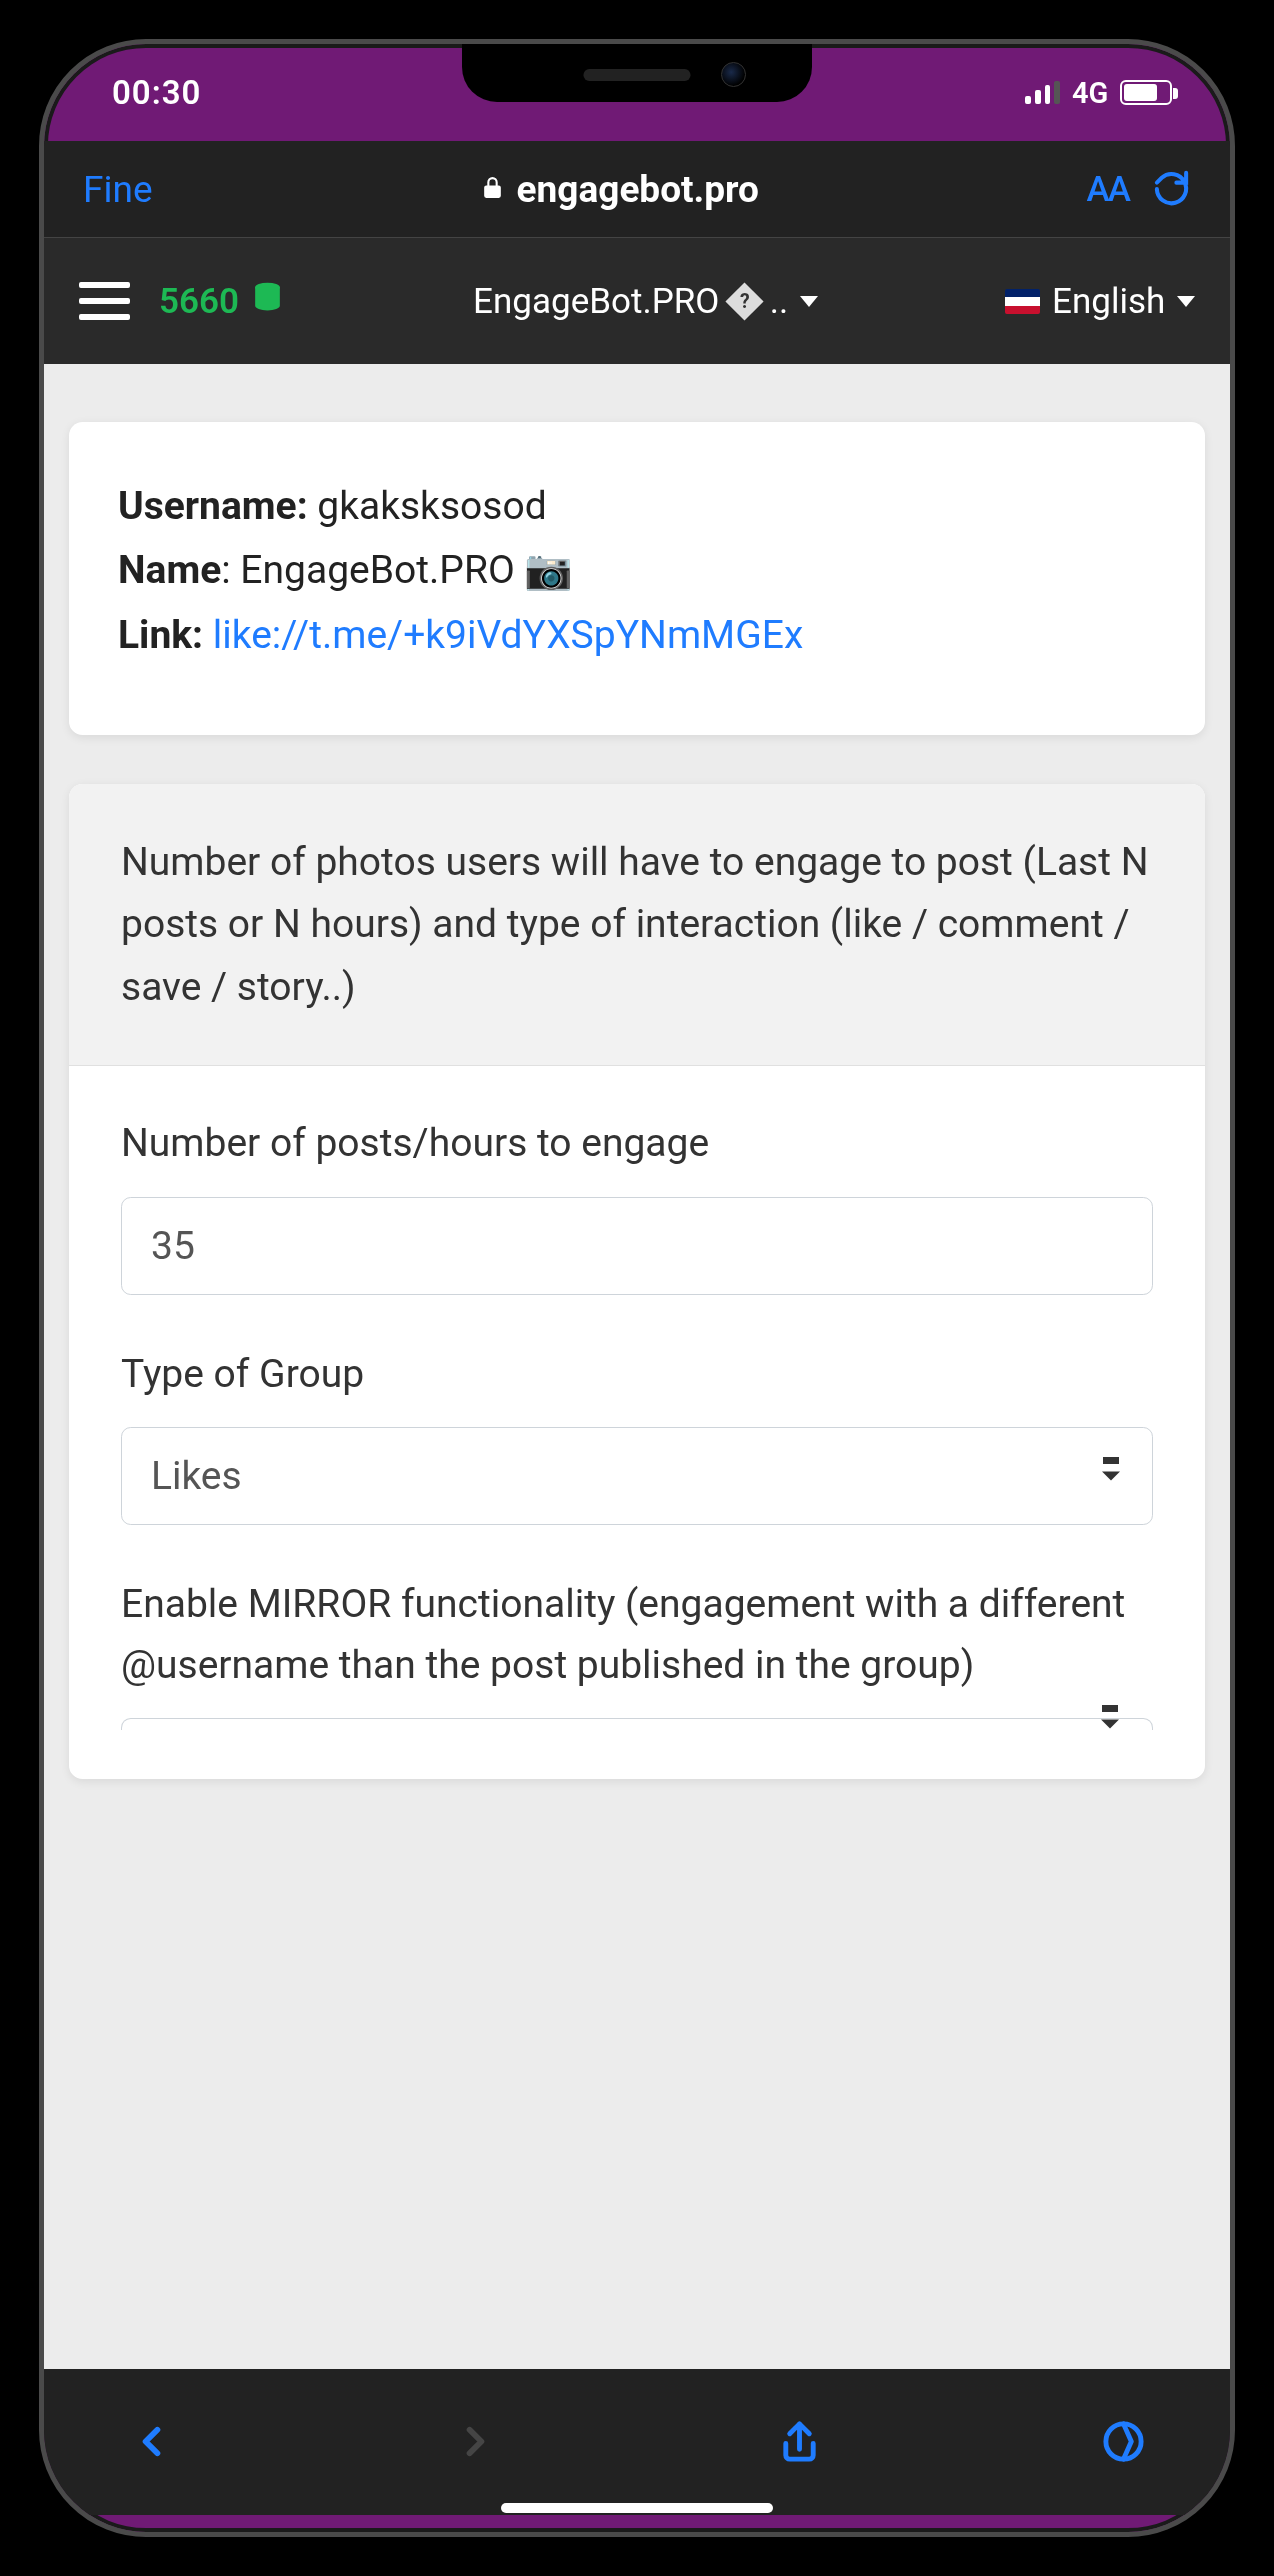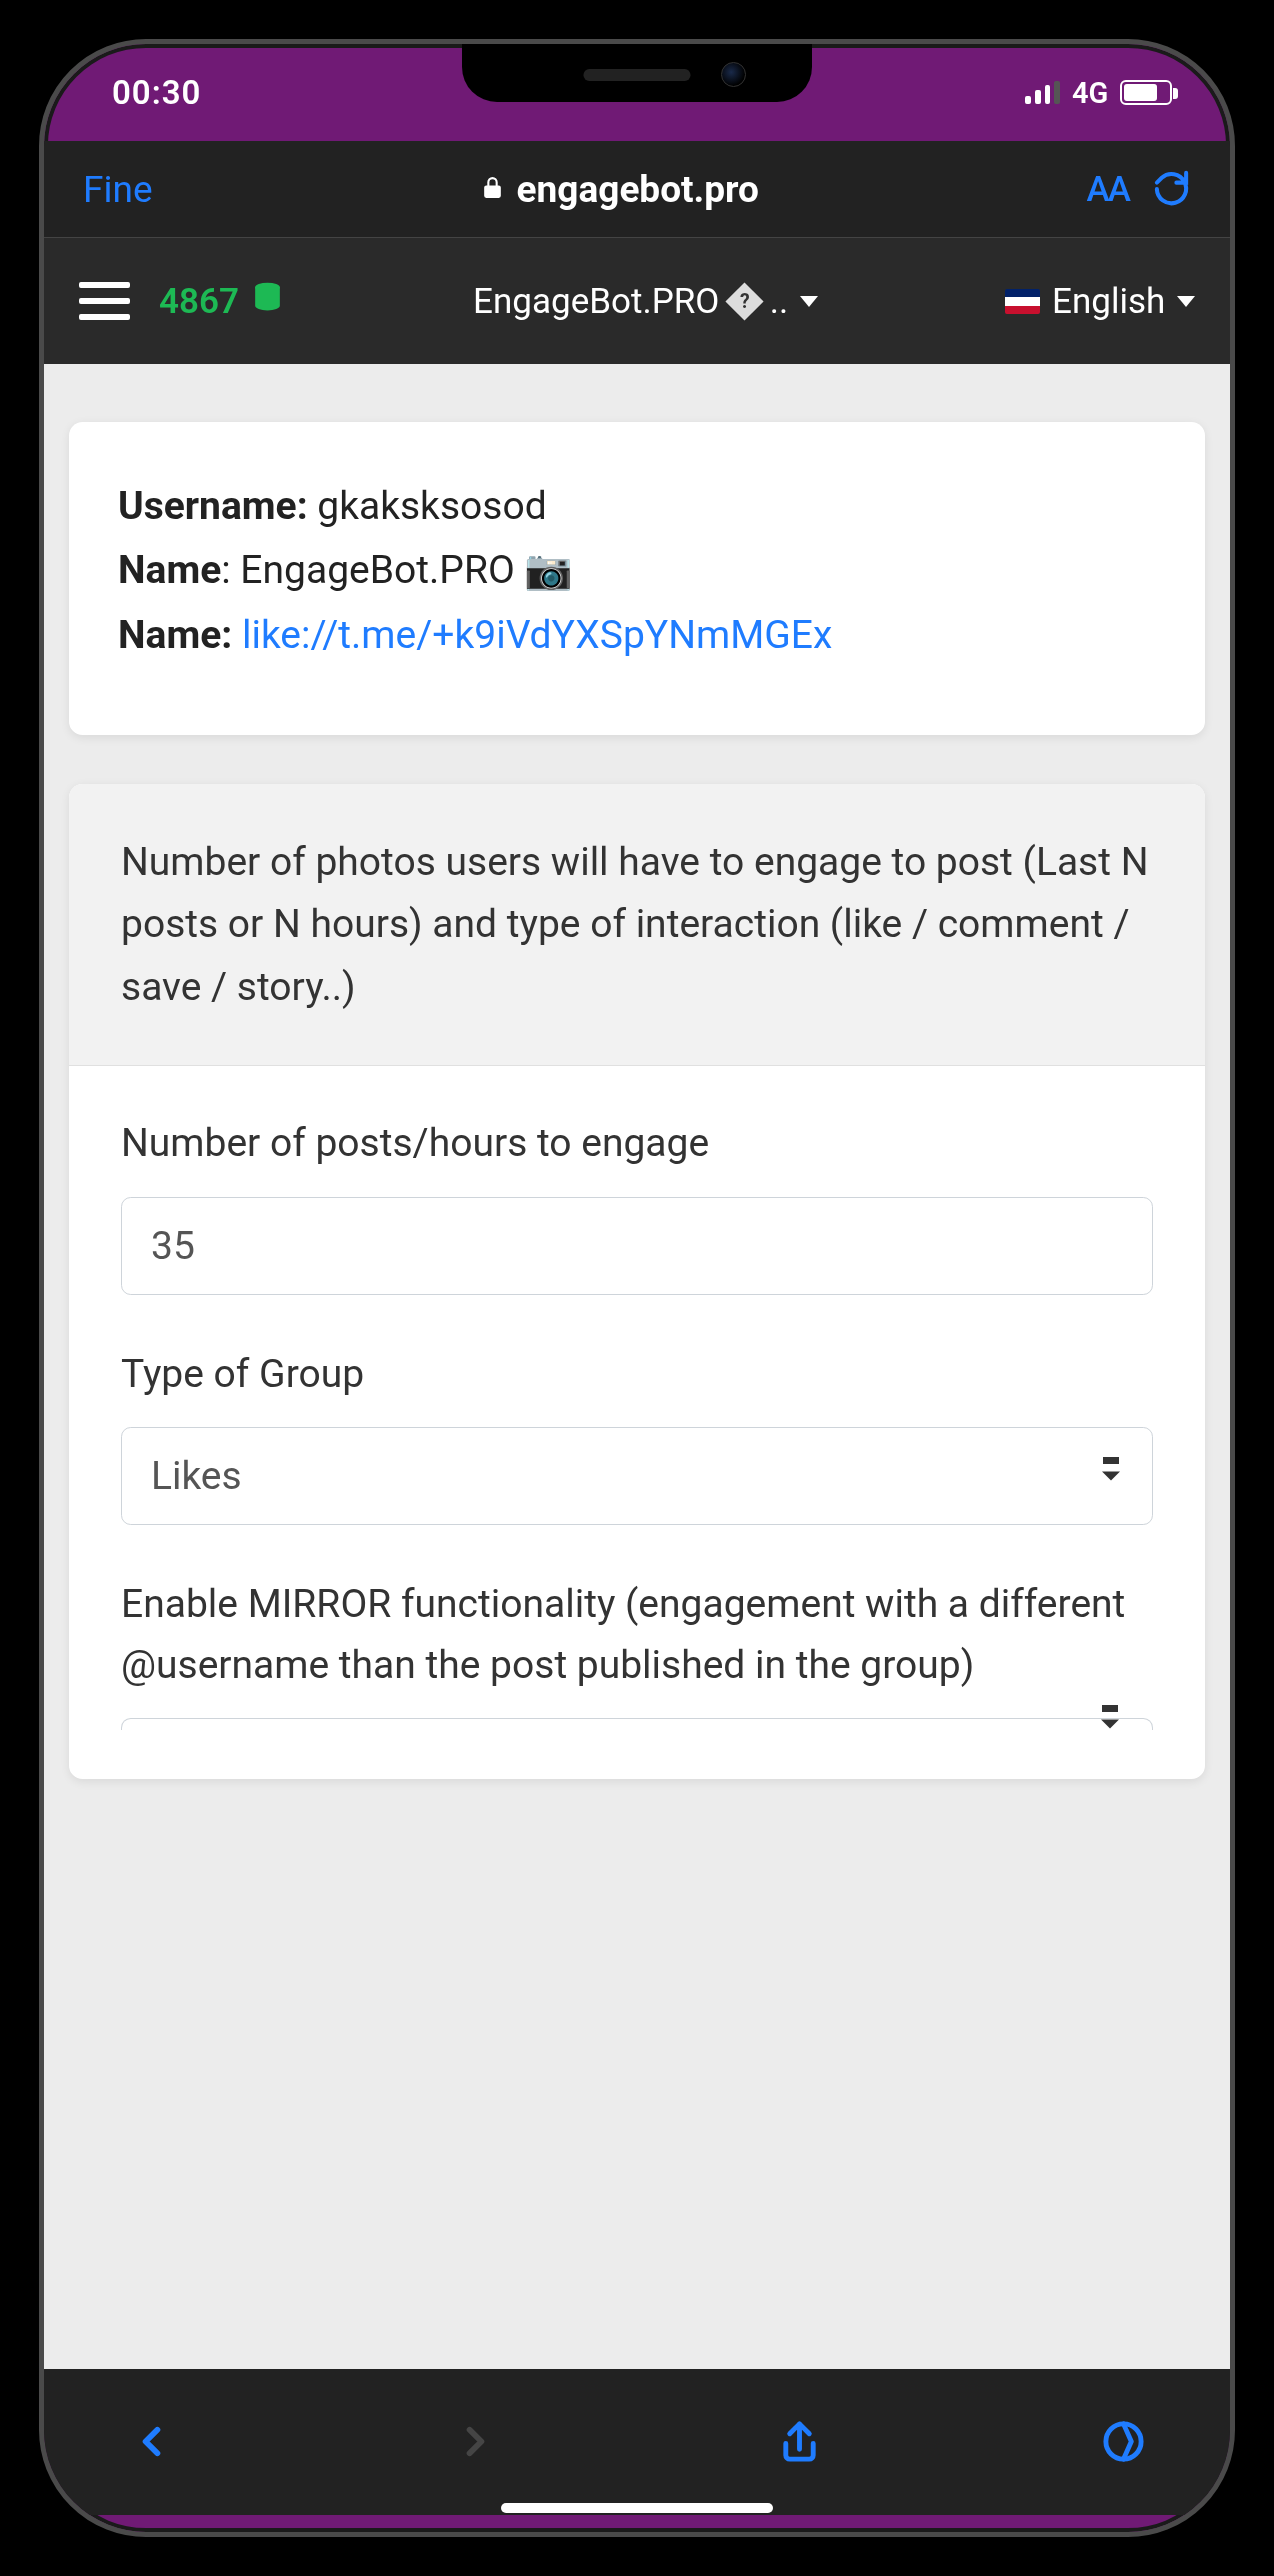--- a/index.html
+++ b/index.html
@@ -234,21 +234,21 @@
     </span>
   </div>
 
   <div class="app-bar">
     <div class="hamburger">
         <span></span>
         <span></span>
         <span></span>
       </div>
     <div class="credits">
-      <span>4867</span>
+      <span>5660</span>
       <span class="coins-icon">
         <svg viewBox="0 0 24 24">
             <ellipse cx="12" cy="6" rx="8" ry="3"></ellipse>
             <path d="M4 6v4c0 1.66 3.58 3 8 3s8-1.34 8-3V6M4 10v4c0 1.66 3.58 3 8 3s8-1.34 8-3v-4M4 14v4c0 1.66 3.58 3 8 3s8-1.34 8-3v-4"></path>
           </svg>
       </span>
     </div>
     <div class="bot-dropdown">
       <span>EngageBot.PRO</span>
       <span class="diamond">
@@ -268,21 +268,21 @@
     <div class="card">
       <div>
         <strong><span>Username:</span></strong>
         <span>gkaksksosod</span>
       </div>
       <div>
         <strong><span>Name</span></strong>:
         <span>EngageBot.PRO 📷</span>
       </div>
       <div>
-        <strong><span>Name:</span></strong>
+        <strong><span>Link:</span></strong>
         <a href="#">like://t.me/+k9iVdYXSpYNmMGEx</a>
       </div>
     </div>
 
     <div class="section">
       <div class="section-header">Number of photos users will have to engage to post (Last N posts or N hours) and type of interaction (like / comment / save / story..)</div>
       <div class="form-body">
         <div class="form-group">
           <label class="form-label">Number of posts/hours to engage</label>
           <input class="form-input" type="text" value="35" style="">

